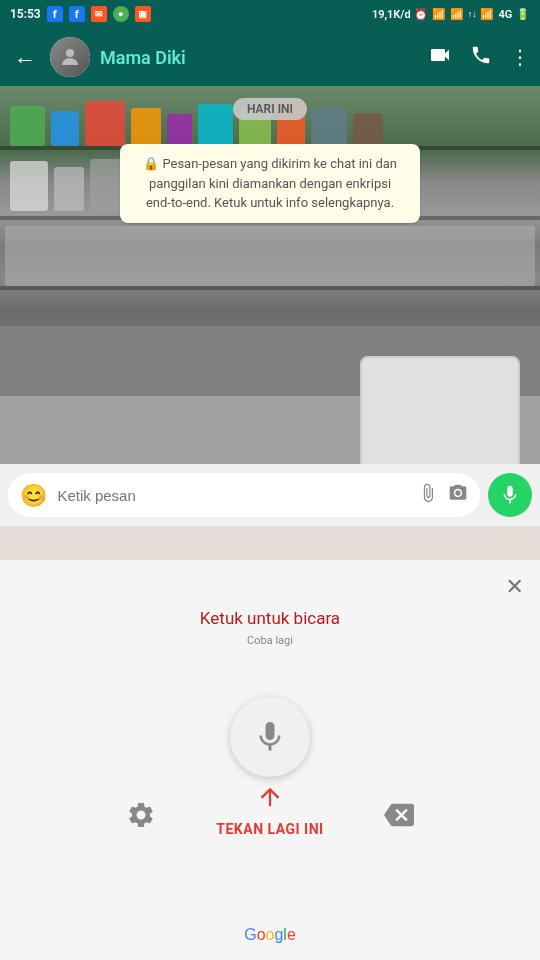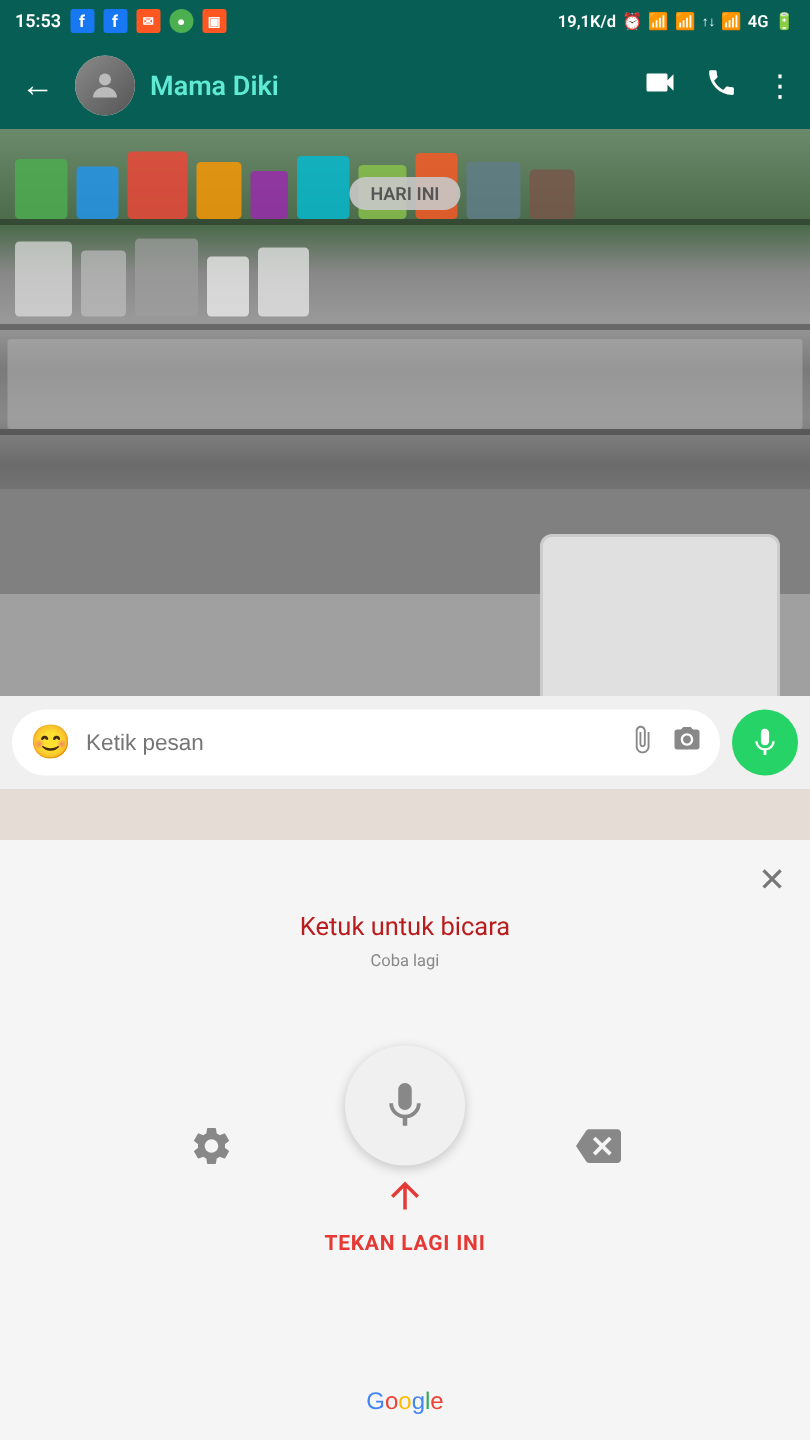--- a/index.html
+++ b/index.html
@@ -117,21 +117,21 @@
       height: 4px;
       left: 0; right: 0;
     }
     .shelf-1 { top: 60px; }
     .shelf-2 { top: 130px; }
     .shelf-3 { top: 200px; }
 
     
     .date-badge {
       position: absolute;
-      top: 32px;
+      top: 12px;
       left: 50%;
       transform: translateX(-50%);
       background: rgba(200, 200, 200, 0.9);
       color: #555;
       padding: 4px 14px;
       border-radius: 12px;
       font-size: 12px;
       font-weight: 600;
       z-index: 10;
       white-space: nowrap;
@@ -266,21 +266,21 @@
     }
 
     .voice-panel-subtitle {
       margin-top: 6px;
       font-size: 11px;
       color: #888;
     }
 
     .voice-controls {
       display: flex;
-      align-items: center;
+      align-items: flex-end;
       justify-content: center;
       gap: 60px;
       margin-top: 50px;
       width: 100%;
     }
 
     .voice-settings-btn {
       font-size: 28px;
       color: #888;
       cursor: pointer;
@@ -429,20 +429,23 @@
     <div class="shelf shelf-3"></div>
     <div style="position:absolute;bottom:0;left:0;right:0;height:80px;background:#808080;"></div>
   </div>
 
   <div class="floor-area">
     <div style="position:absolute;bottom:0;left:0;right:0;height:60px;background:#5a5a5a;"></div>
   </div>
 
   <div class="date-badge">HARI INI</div>
 
+  <div class="encryption-notice">
+    <span>🔒 Pesan-pesan yang dikirim ke chat ini dan panggilan kini diamankan dengan enkripsi end-to-end. Ketuk untuk info selengkapnya.</span>
+  </div>
 
   <div class="image-message"></div>
 
   <div class="input-bar">
     <div class="input-wrapper">
       <span class="emoji-btn">😊</span>
       <input class="message-input" type="text" placeholder="Ketik pesan" style="">
       <span class="attach-icon">
         <svg width="20" height="20" viewBox="0 0 24 24" fill="#888">
           <path d="M16.5 6v11.5c0 2.21-1.79 4-4 4s-4-1.79-4-4V5c0-1.38 1.12-2.5 2.5-2.5s2.5 1.12 2.5 2.5v10.5c0 .55-.45 1-1 1s-1-.45-1-1V6H10v9.5c0 1.38 1.12 2.5 2.5 2.5S15 16.88 15 15.5V5c0-2.21-1.79-4-4-4S7 2.79 7 5v12.5c0 3.04 2.46 5.5 5.5 5.5s5.5-2.46 5.5-5.5V6h-1.5z"></path>

